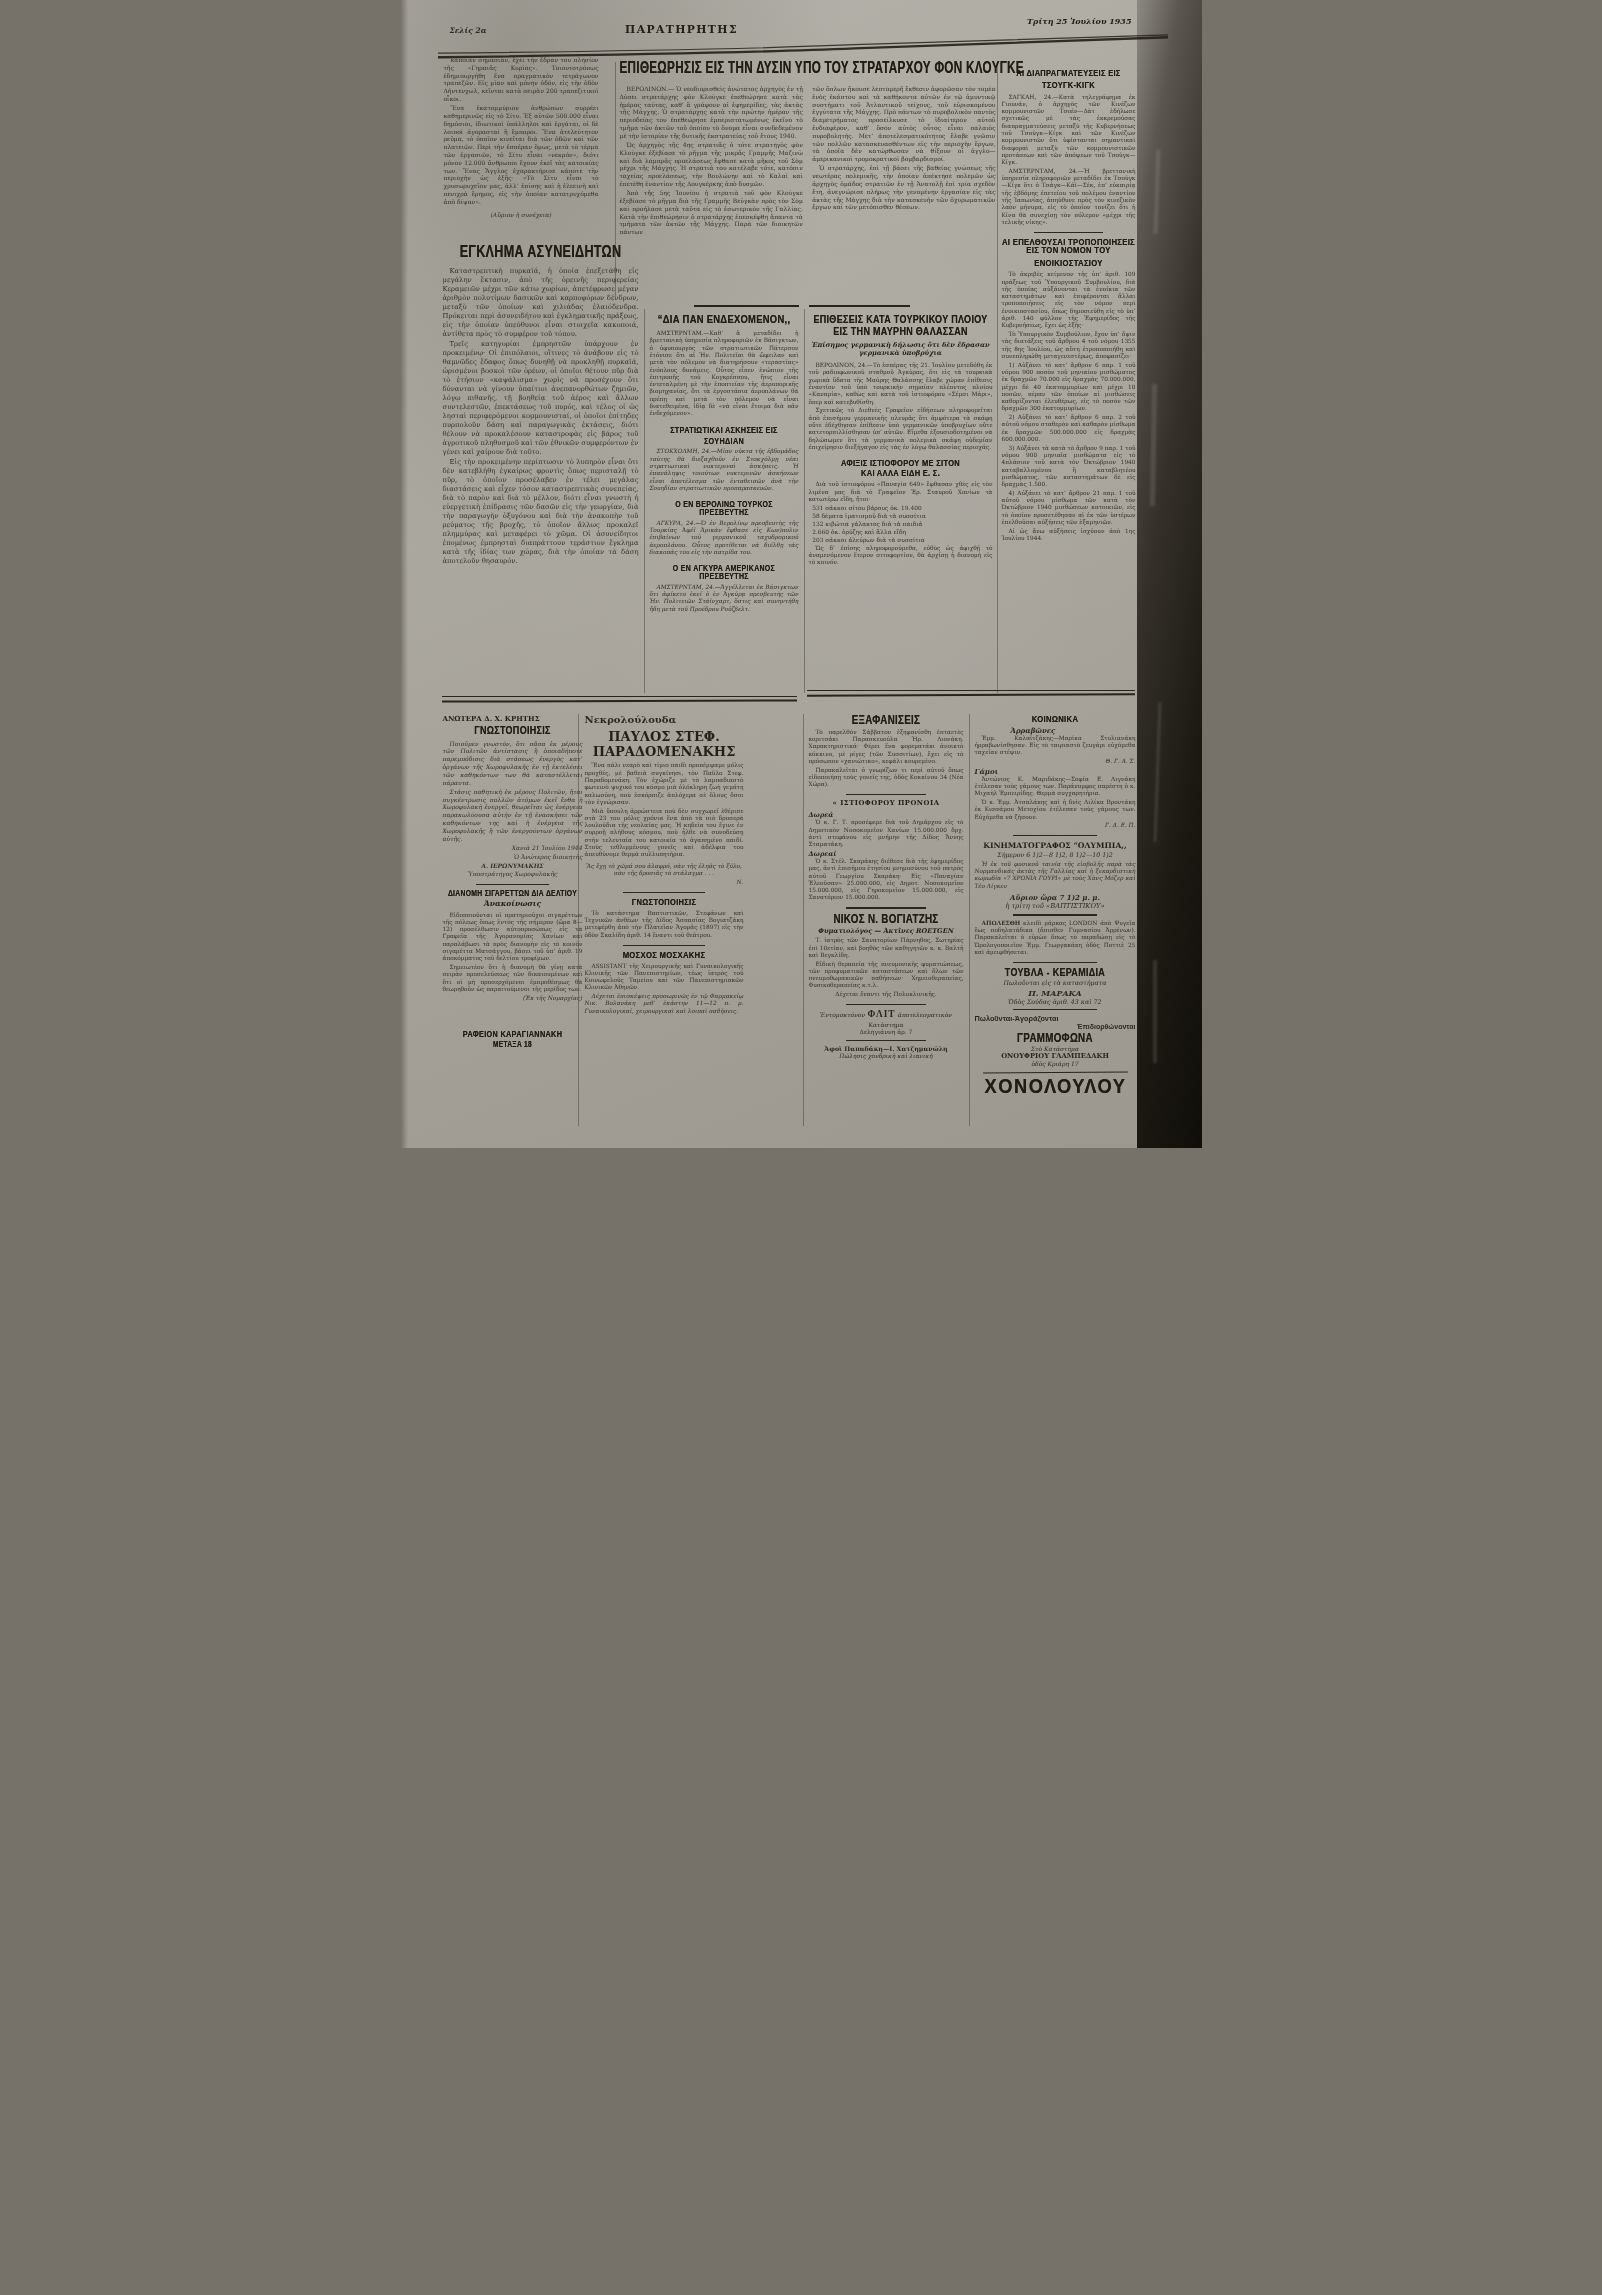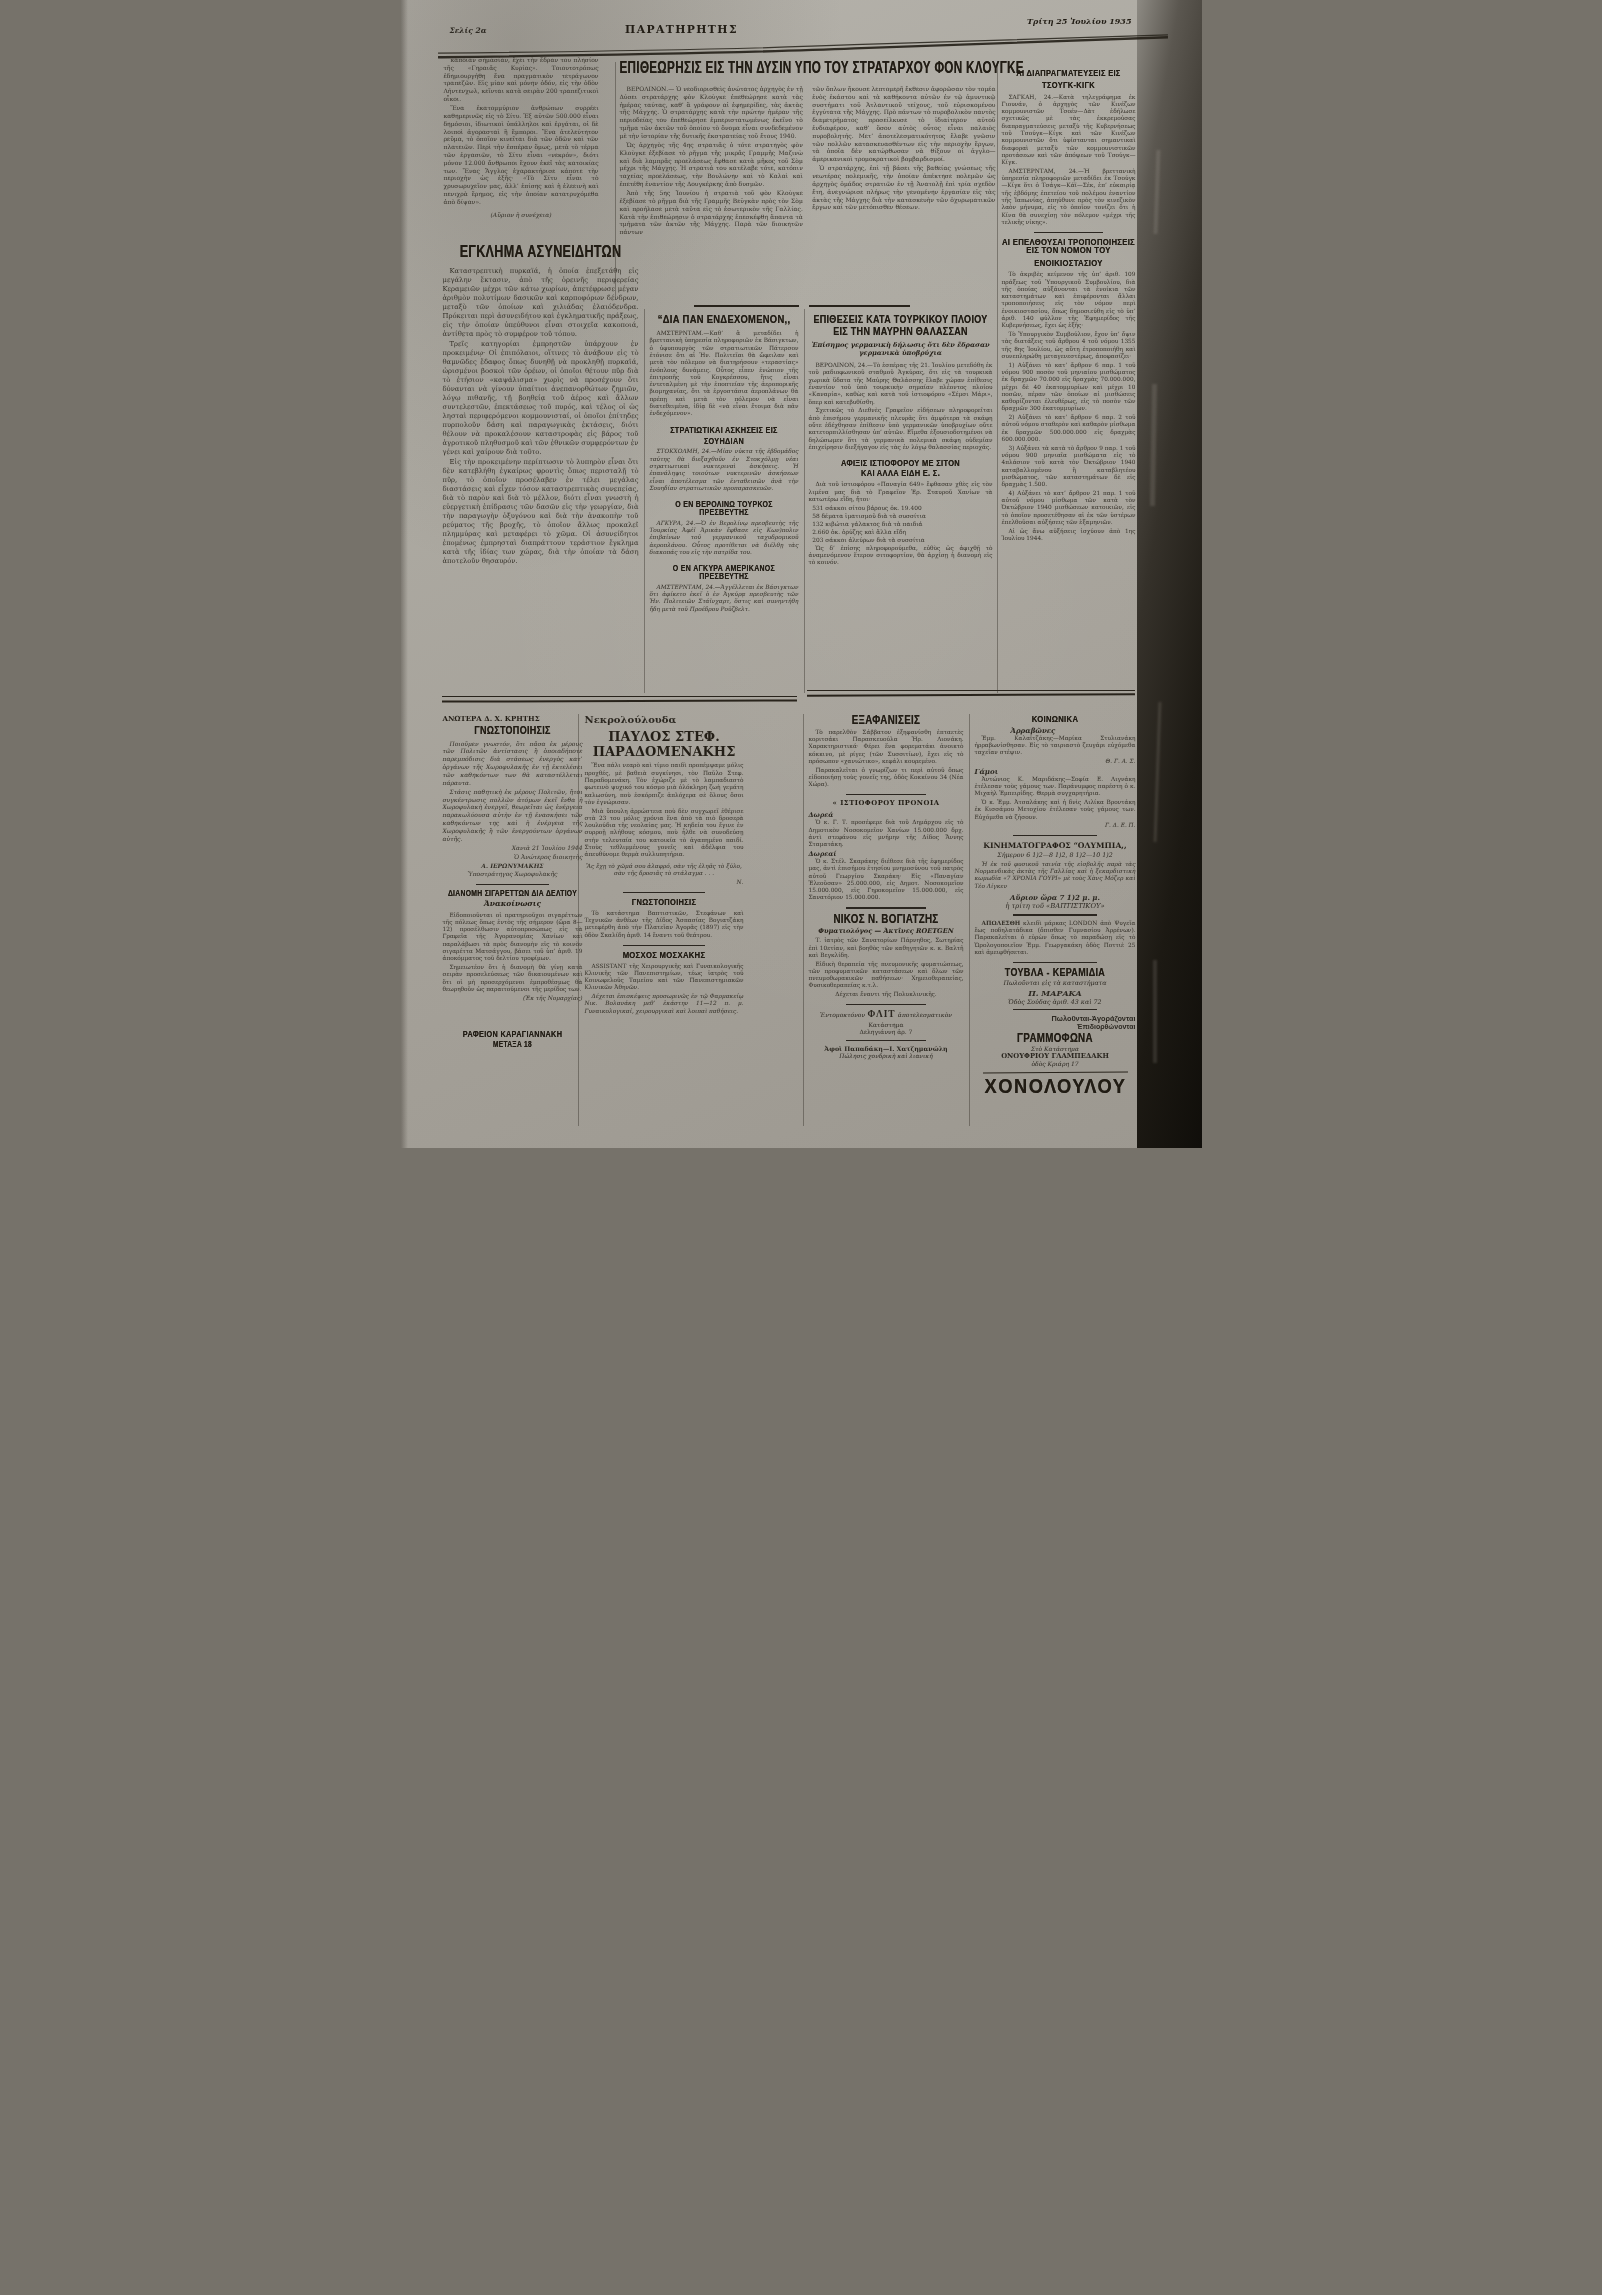--- a/index.html
+++ b/index.html
@@ -241,21 +241,21 @@
     <div class="center" style="font-style:italic;font-weight:700;font-size:7px;margin-top:1.9px;">Αὔριον ὥρα 7 1)2 μ. μ.</div>
     <div class="center it" style="font-style:italic;font-size:6.8px;">ἡ τρίτη τοῦ «ΒΑΠΤΙΣΤΙΚΟΥ»</div>
     <div class="srule"></div>
     <p class="par sm"><b>ΑΠΩΛΕΣΘΗ</b> <span>κλειδὶ μάρκας LONDON ἀπὸ Ψυγεῖα ἕως ποδηλατάδικα (ὄπισθεν Γυμνασίου Ἀρρένων). Παρακαλεῖται ὁ εὑρὼν ὅπως τὸ παραδώσῃ εἰς τὸ Ὡρολογοποιεῖον Ἐμμ. Γεωργακάκη ὁδὸς Ποττιὲ 25 καὶ ἀμειφθήσεται.</span></p>
     <div class="srule"></div>
     <div class="cond" style="font-size:9px;">ΤΟΥΒΛΑ - ΚΕΡΑΜΙΔΙΑ</div>
     <div class="center it" style="font-style:italic;font-size:6.3px;margin-top:1.9px;">Πωλοῦνται εἰς τὰ καταστήματα</div>
     <div class="center" style="font-weight:700;font-size:8px;font-style:italic;margin-top:1.4px;">Π. ΜΑΡΑΚΑ</div>
     <div class="center it" style="font-style:italic;font-size:6.3px;">Ὁδὸς Σούδας ἀριθ. 43 καὶ 72</div>
     <div class="srule"></div>
-    <div style="font-weight:700;font-size:7.3px;font-family:'Liberation Sans',sans-serif;text-align:right;">Πωλοῦνται-Ἀγοράζονται</div>
+    <div style="font-weight:700;font-size:7.3px;font-family:'Liberation Sans',sans-serif;">Πωλοῦνται-Ἀγοράζονται</div>
     <div style="font-weight:700;font-size:7px;font-family:'Liberation Sans',sans-serif;text-align:right;">Ἐπιδιορθώνονται</div>
     <div class="cond" style="font-size:9.8px;margin-top:1.9px;">ΓΡΑΜΜΟΦΩΝΑ</div>
     <div class="center it" style="font-style:italic;font-size:6px;margin-top:1.9px;">Στὸ Κατάστημα</div>
     <div class="center" style="font-weight:700;font-size:6.8px;">ΟΝΟΥΦΡΙΟΥ ΓΛΑΜΠΕΔΑΚΗ</div>
     <div class="center it" style="font-style:italic;font-size:6px;">ὁδὸς Κριάρη 17</div>
     <div class="hrule" style="width:90%;margin:4.7px auto 3.7px auto;transform:rotate(-.4deg);height:1.2px;"></div>
     <div class="cond" style="font-size:17.3px;letter-spacing:1.4px;transform:scale(1.06,1.15);">ΧΟΝΟΛΟΥΛΟΥ</div>
   </div>
 
 </div>

